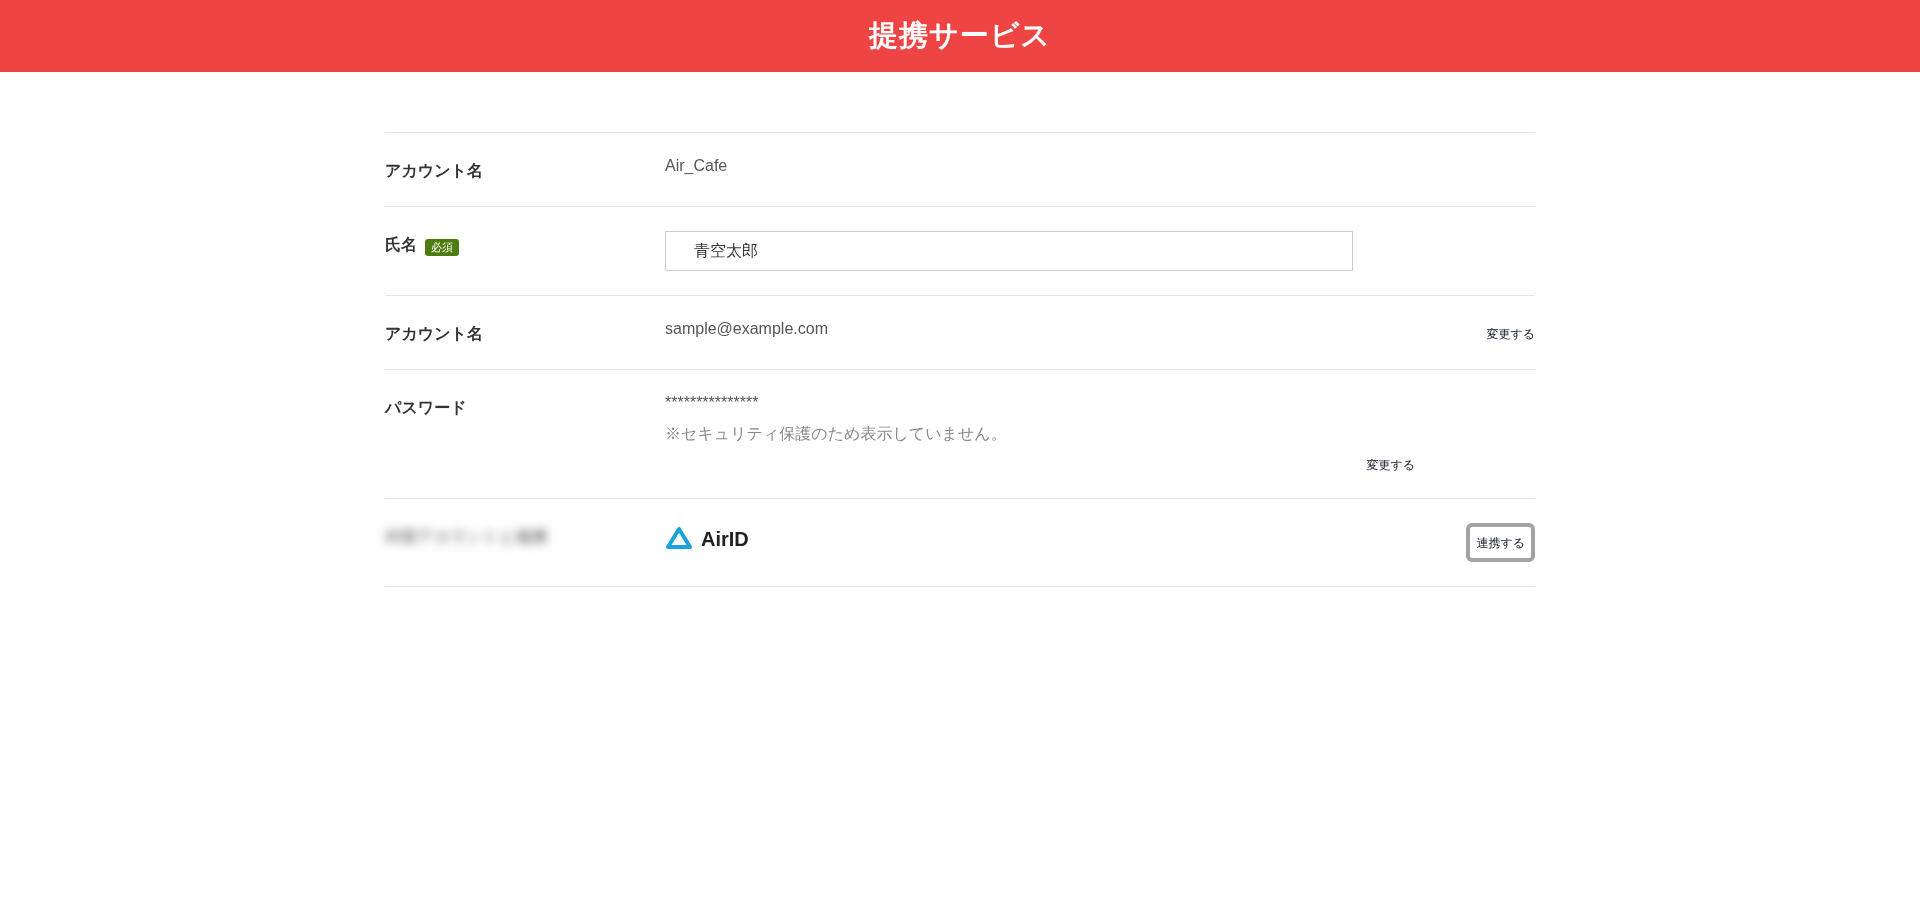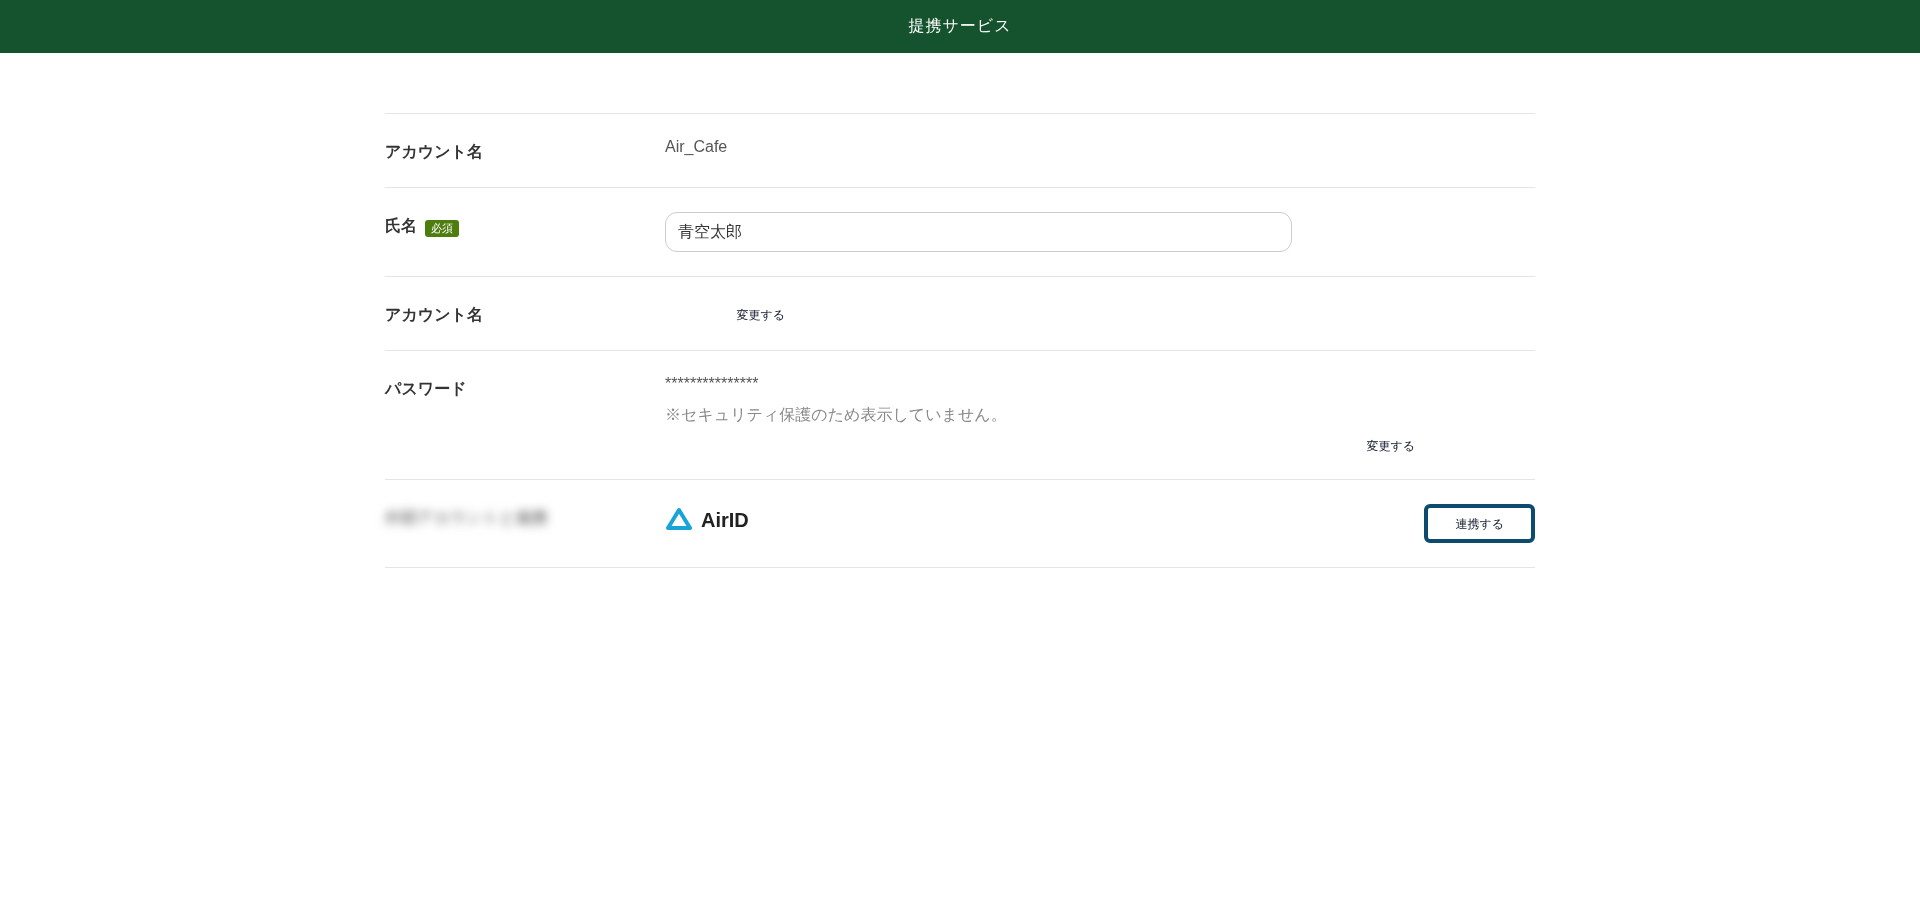--- a/index.html
+++ b/index.html
@@ -3,26 +3,26 @@
   <meta charset="utf-8">
   <style>
     * { margin: 0; padding: 0; box-sizing: border-box; }
     body {
       font-family: -apple-system, BlinkMacSystemFont, "Hiragino Sans", "Hiragino Kaku Gothic ProN", Meiryo, sans-serif;
       background: #ffffff;
       color: #333;
       width: 1920px;
     }
     .header {
-      background: #14532d;
+      background: #ef4444;
       color: #ffffff;
       text-align: center;
       padding: 16px 0;
-      font-size: 16px;
-      font-weight: normal;
+      font-size: 29px;
+      font-weight: bold;
       letter-spacing: 1px;
     }
     .container {
       width: 1150px;
       margin: 0 auto;
       padding-top: 60px;
     }
     .row {
       display: flex;
       align-items: flex-start;
@@ -62,25 +62,25 @@
       display: inline-block;
       background: #4d7c0f;
       color: #fff;
       font-size: 11px;
       font-weight: normal;
       padding: 2px 6px;
       border-radius: 3px;
       line-height: 1.2;
     }
     .text-input {
-      width: 627px;
-      padding: 10px 12px;
+      width: 688px;
+      padding: 10px 28px;
       font-size: 16px;
       border: 1px solid #ccc;
-      border-radius: 12px;
+      border-radius: 0;
       color: #333;
     }
     .password-note {
       color: #888;
       font-size: 16px;
       margin-top: 12px;
     }
     .password-action {
       display: flex;
       justify-content: flex-end;
@@ -96,23 +96,23 @@
       align-items: center;
       gap: 8px;
       font-size: 20px;
       font-weight: bold;
       color: #222;
     }
     .airid-icon {
       display: inline-flex;
     }
     .link-highlight {
-      border: 4px solid #0c4a6e;
+      border: 4px solid #a3a3a3;
       border-radius: 6px;
-      padding: 6px 27px;
+      padding: 6px 6px;
       display: inline-block;
     }
     .airid-row .value-col { padding-top: 2px; }
     .airid-row .action-col { padding-top: 0; }
   </style>
 </head>
 <body>
 
 <div class="header">
   <span>提携サービス</span>
@@ -136,20 +136,21 @@
     <div class="value-col">
       <input type="text" class="text-input" value="青空太郎" style="">
     </div>
     <div class="action-col"></div>
   </div>
 
   <div class="row">
     <div class="label-col">
       <span>アカウント名</span>
     </div>
+    <div class="value-col">sample@example.com</div>
     <div class="action-col">
       <a class="link">変更する</a>
     </div>
   </div>
 
   <div class="row">
     <div class="label-col">
       <span>パスワード</span>
     </div>
     <div class="value-col">

